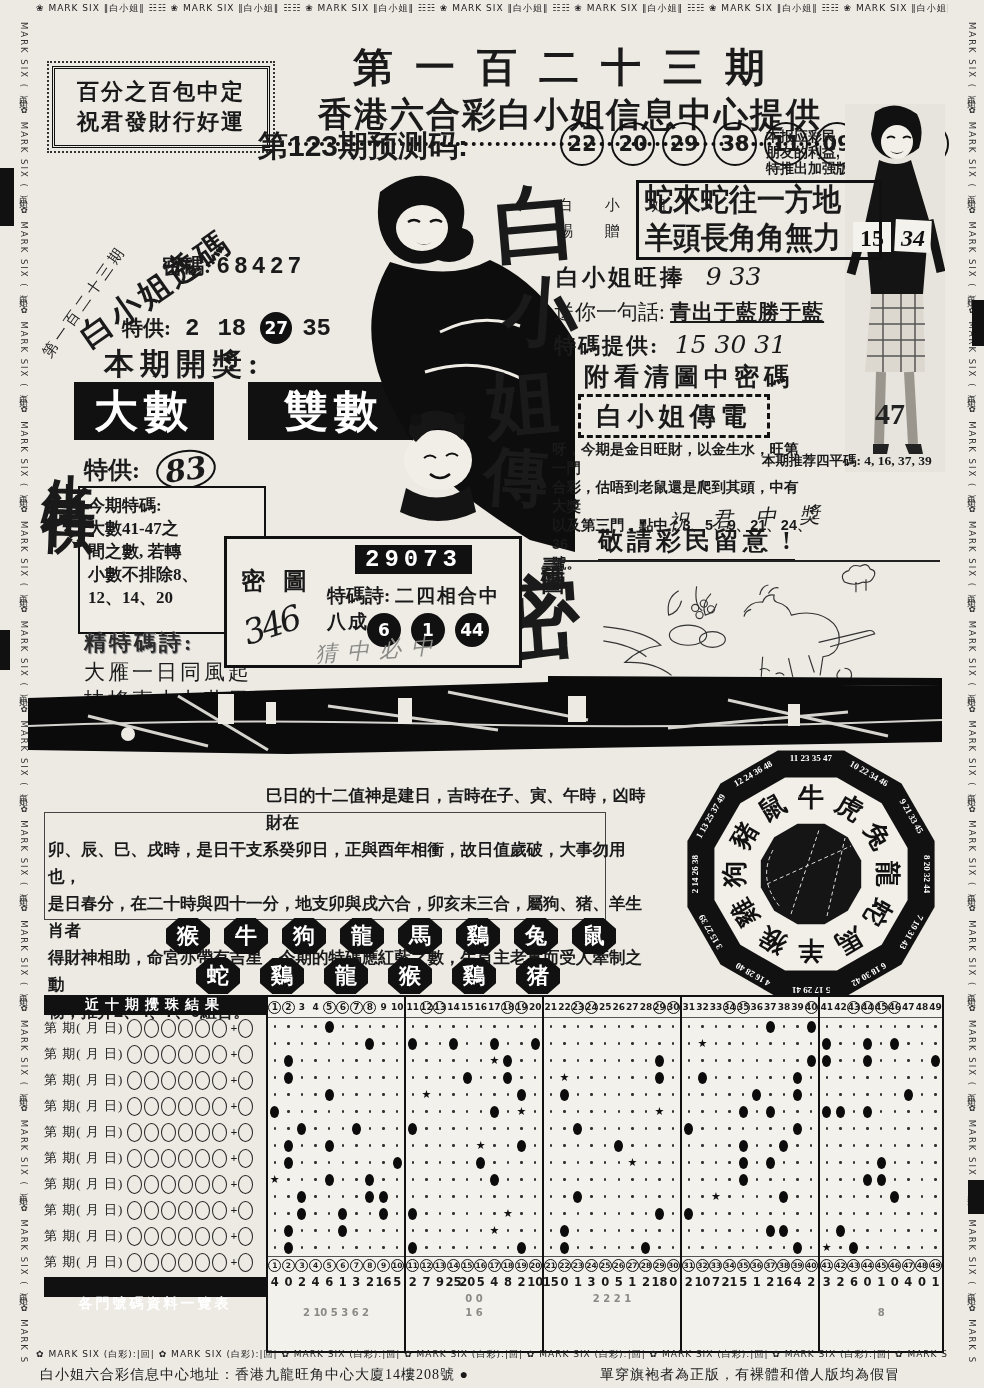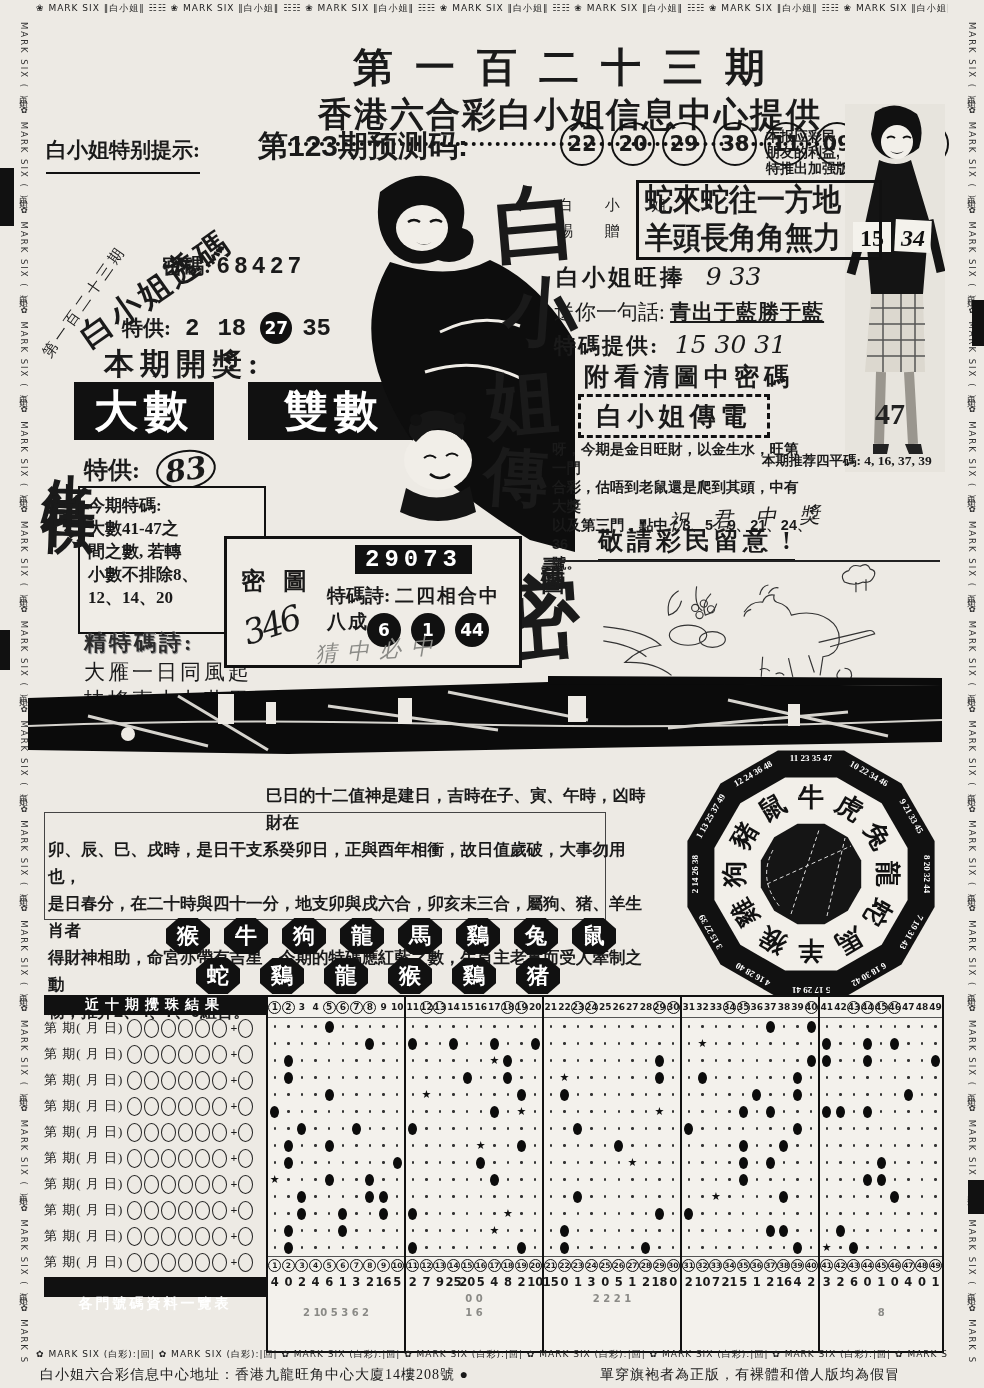--- a/index.html
+++ b/index.html
@@ -45,26 +45,30 @@
 <div id="page">
 
   <div class="abs deco-strip" id="deco-top" style="left:36px;top:2px;width:912px;height:16px;">❀ MARK SIX ‖白小姐‖ ☷☷  ❀ MARK SIX ‖白小姐‖ ☷☷  ❀ MARK SIX ‖白小姐‖ ☷☷  ❀ MARK SIX ‖白小姐‖ ☷☷  ❀ MARK SIX ‖白小姐‖ ☷☷  ❀ MARK SIX ‖白小姐‖ ☷☷  ❀ MARK SIX ‖白小姐‖ ☷☷  ❀ MARK SIX ‖白小姐‖ ☷☷  ❀ MARK SIX ‖白小姐‖ ☷☷  </div>
   <div class="abs side-strip" id="side-left" style="left:4px;top:22px;width:26px;height:1340px;">MARK SIX (白小姐) ✿ MARK SIX (白小姐) ✿ MARK SIX (白小姐) ✿ MARK SIX (白小姐) ✿ MARK SIX (白小姐) ✿ MARK SIX (白小姐) ✿ MARK SIX (白小姐) ✿ MARK SIX (白小姐) ✿ MARK SIX (白小姐) ✿ MARK SIX (白小姐) ✿ MARK SIX (白小姐) ✿ MARK SIX (白小姐) ✿ MARK SIX (白小姐) ✿ MARK SIX (白小姐) ✿ </div>
   <div class="abs side-strip" id="side-right" style="left:952px;top:22px;width:26px;height:1340px;">MARK SIX (白小姐) ✿ MARK SIX (白小姐) ✿ MARK SIX (白小姐) ✿ MARK SIX (白小姐) ✿ MARK SIX (白小姐) ✿ MARK SIX (白小姐) ✿ MARK SIX (白小姐) ✿ MARK SIX (白小姐) ✿ MARK SIX (白小姐) ✿ MARK SIX (白小姐) ✿ MARK SIX (白小姐) ✿ MARK SIX (白小姐) ✿ MARK SIX (白小姐) ✿ MARK SIX (白小姐) ✿ </div>
   <div class="abs blob" style="left:0;top:168px;width:14px;height:58px;"></div>
   <div class="abs blob" style="left:0;top:630px;width:10px;height:40px;"></div>
   <div class="abs blob" style="left:972px;top:300px;width:12px;height:46px;"></div>
   <div class="abs blob" style="left:968px;top:1180px;width:16px;height:34px;"></div>
 
+  <div class="abs" style="left:52px;top:66px;width:212px;height:76px;border:3px double #111;outline:2px dotted #333;outline-offset:3px;
+              display:flex;flex-direction:column;justify-content:center;align-items:center;">
+    <div class="serif b" style="font-size:22px;letter-spacing:2px;">百分之百包中定</div>
+    <div class="serif b" style="font-size:22px;letter-spacing:2px;">祝君發財行好運</div>
+  </div>
 
   <div class="abs serif b" style="left:290px;top:40px;width:560px;text-align:center;font-size:40px;letter-spacing:22px;">第一百二十三期</div>
   <div class="abs serif b" style="left:280px;top:92px;width:580px;text-align:center;font-size:34px;letter-spacing:2px;
               border-bottom:4px dotted #111;padding-bottom:4px;">香港六合彩白小姐信息中心提供</div>
 
-  <div class="abs serif b" style="left:46px;top:136px;font-size:21px;border-bottom:2px solid #111;padding-bottom:8px;">白小姐特别提示:</div>
   <div class="abs sans" style="left:258px;top:126px;font-size:30px;font-weight:900;">第123期预测码:</div>
   <div class="abs" id="predict-circles" style="left:560px;top:122px;display:flex;align-items:center;">
       <span class="circ-num">22</span>
       <span class="circ-num">20</span>
       <span class="circ-num">29</span>
       <span class="circ-num">38</span>
       <span class="circ-num">11</span>
       <span class="circ-num">09</span>
       <span class="b" style="font-size: 34px; margin: 0px 8px 0px 2px; font-family: &quot;DejaVu Sans&quot;, sans-serif;">+</span>
       <span class="circ-num">37</span>

